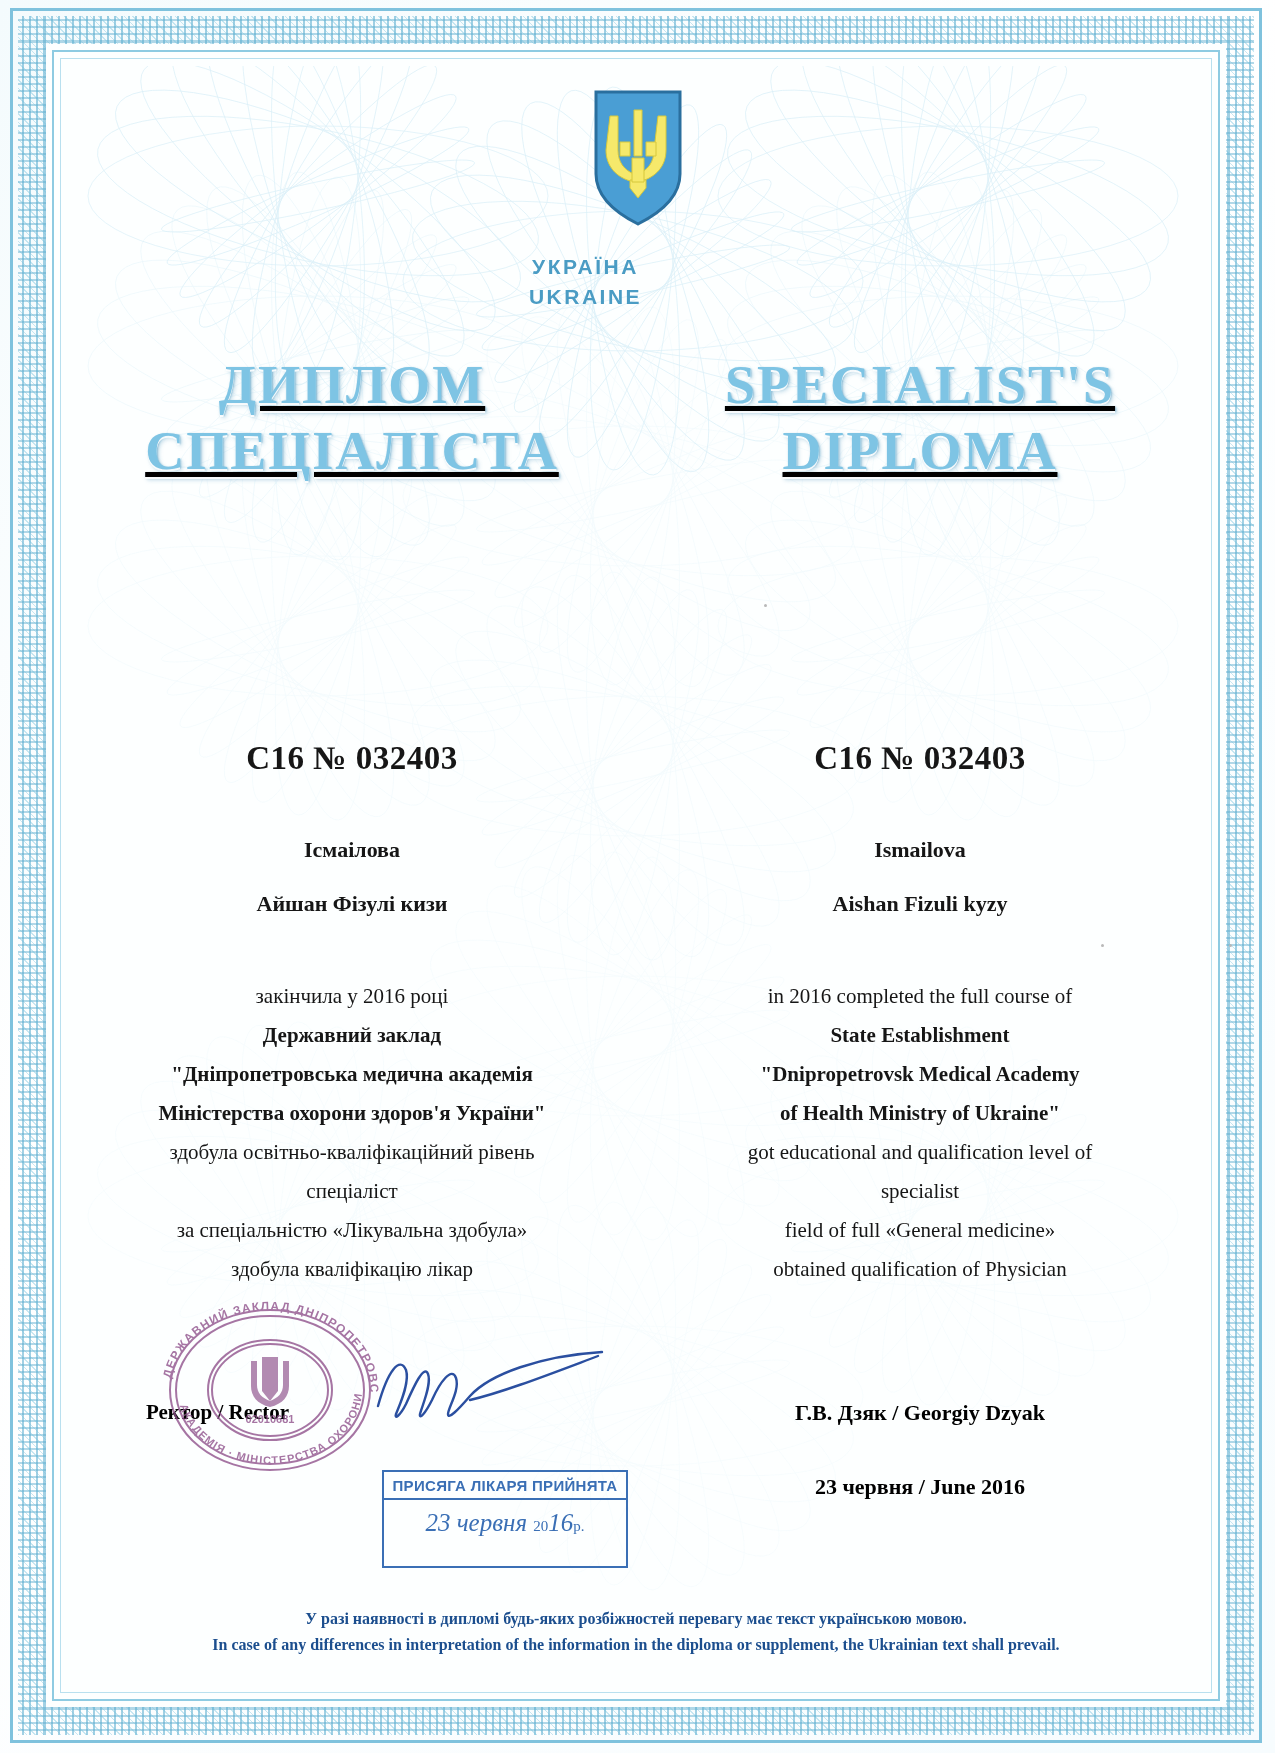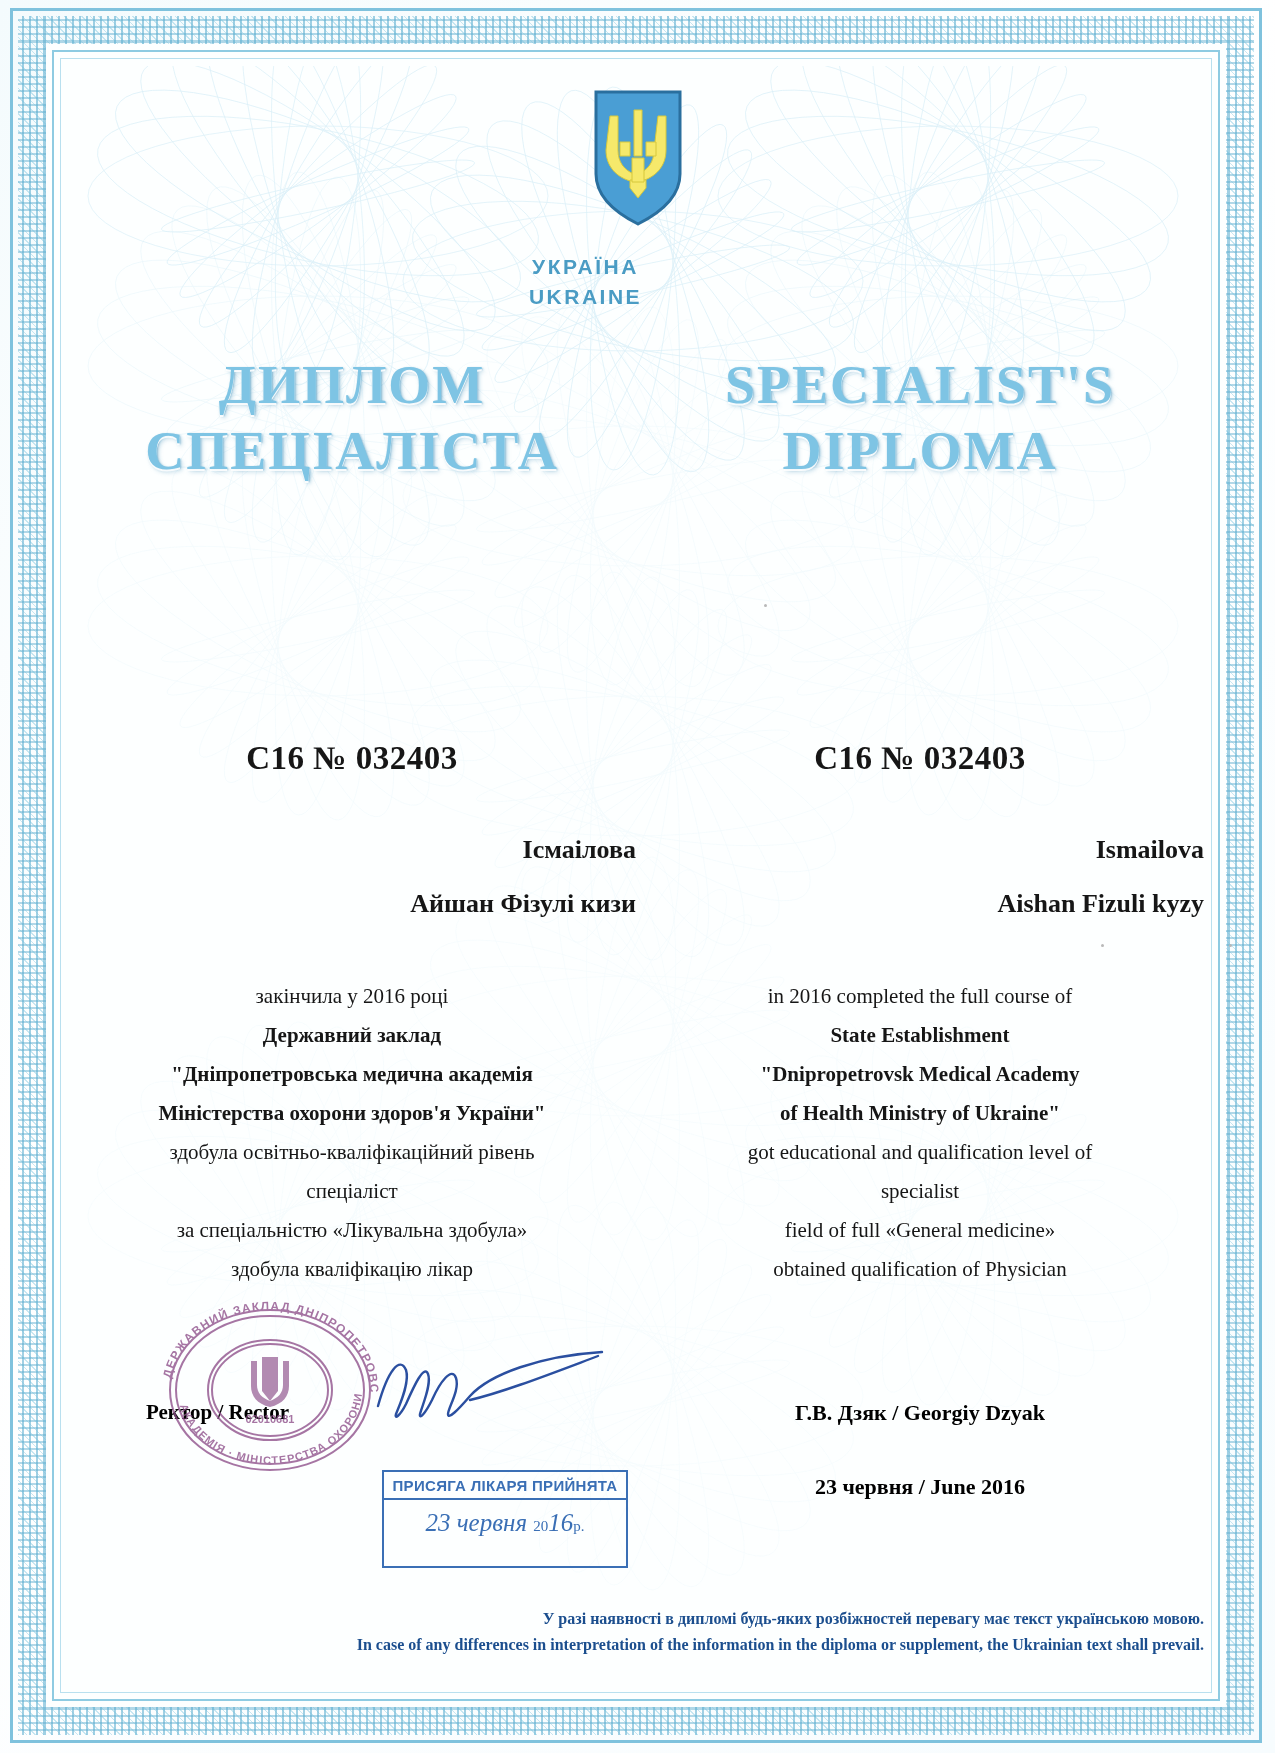--- a/index.html
+++ b/index.html
@@ -105,20 +105,21 @@
     font-size: 21px;
     line-height: 30px;
   }
 
   
   .titles {
     position: absolute;
     left: 68px; top: 352px;
     width: 1136px;
     display: flex;
+    text-decoration: underline;
   }
   .title-col {
     width: 50%;
     text-align: center;
   }
   .title-line {
     font-family: "Liberation Serif", serif;
     font-weight: bold;
     font-size: 54px;
     line-height: 66px;
@@ -142,24 +143,23 @@
     text-align: center;
     color: #161616;
   }
   .serial {
     font-size: 33px;
     font-weight: bold;
     letter-spacing: 0.5px;
     margin-bottom: 46px;
   }
   .name-line {
-    font-size: 26px;
+    font-size: 22px;
     font-weight: bold;
     line-height: 54px;
-    text-align: right;
   }
   .body-block {
     margin-top: 46px;
   }
   .body-line {
     font-size: 21px;
     line-height: 39px;
   }
   .body-line.b {
     font-weight: bold;
@@ -238,21 +238,21 @@
   .oath-date .yr {
     font-size: 15px;
     font-style: normal;
   }
 
   
   .footer {
     position: absolute;
     left: 68px; top: 1606px;
     width: 1136px;
-    text-align: right;
+    text-align: center;
     color: #1b4e8e;
   }
   .footer-line {
     font-size: 16px;
     font-weight: bold;
     line-height: 26px;
   }
 
   .speck {
     position: absolute;

